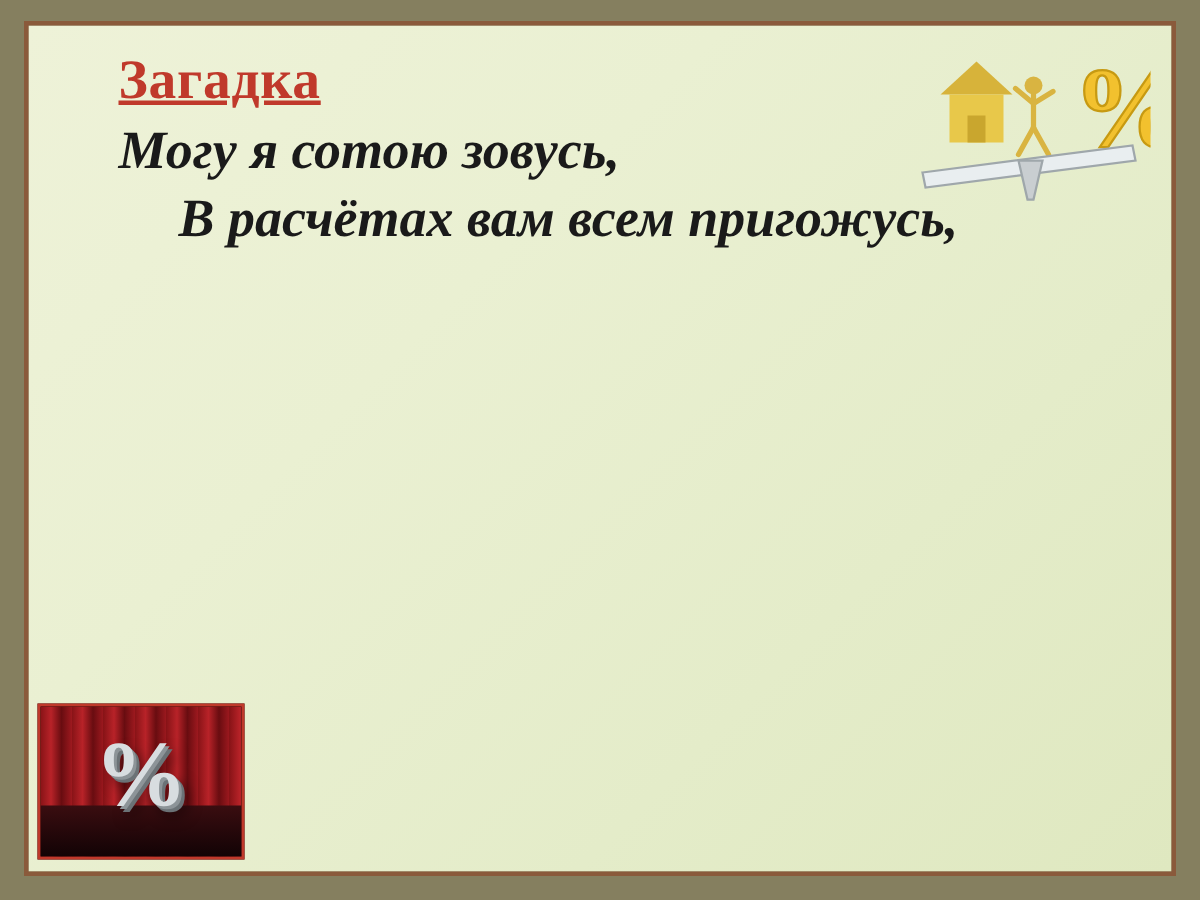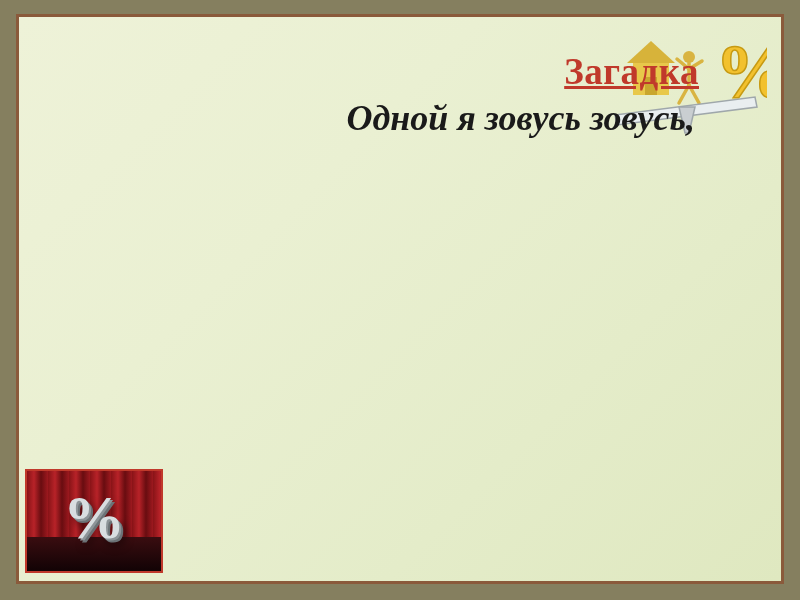--- a/index.html
+++ b/index.html
@@ -30,23 +30,23 @@
     box-sizing: border-box;
     border: 3px solid #8a5a3b;
     background: linear-gradient(135deg, #eef2d8 0%, #eaf0d2 35%, #e4ecc9 70%, #dfe8c0 100%);
     overflow: hidden;
   }
 
   
   #text-block {
     position: absolute;
     left: 60px;
-    top: 36px;
+    top: 18px;
     width: 620px;
-    text-align: right;
+    text-align: left;
   }
 
   #riddle-title {
     font-family: "Liberation Serif", serif;
     font-weight: bold;
     font-size: 37px;
     color: #c0392b;
     text-decoration: underline;
     letter-spacing: 0.5px;
     line-height: 1.05;
@@ -160,21 +160,22 @@
 
         <g>
           <polygon points="8,92 148,74 150,84 10,102" fill="#e9eef0" stroke="#9fa7ab" stroke-width="1.5"></polygon>
           <polygon points="72,84 88,84 82,110 78,110" fill="#c9ced1" stroke="#9fa7ab" stroke-width="1.5"></polygon>
         </g>
       </svg>
     </div>
 
     <div id="text-block">
       <div id="riddle-title">Загадка</div>
-      <p class="riddle-line line-1">Одной я зовусь зовусь,</p>
+      <p class="riddle-line line-1">Могу я сотою зовусь,</p>
+      <p class="riddle-line line-2">В расчётах вам всем пригожусь,</p>
     </div>
 
     <div id="percent-photo">
       <div class="curtain"></div>
       <div class="floor"></div>
       <div class="reflection">%</div>
       <div class="glyph">%</div>
     </div>
 
   </div>

